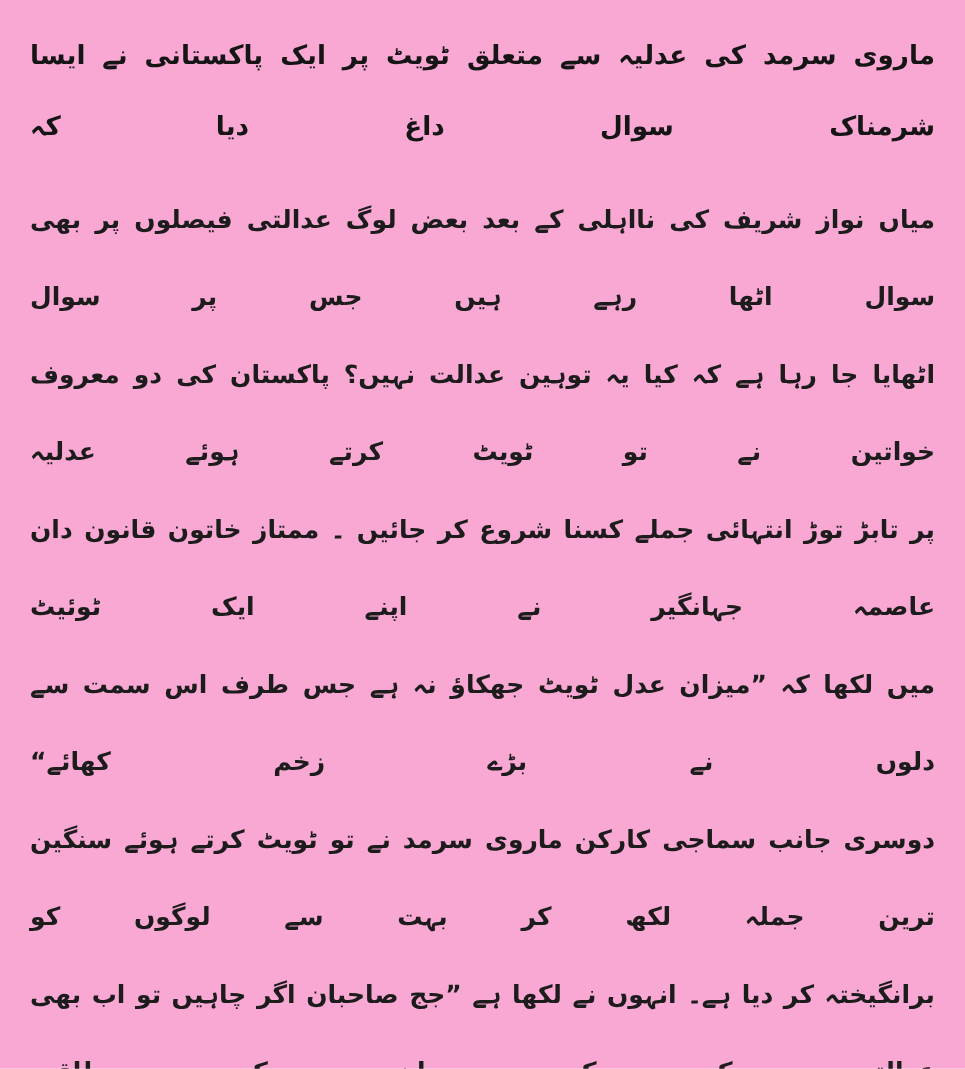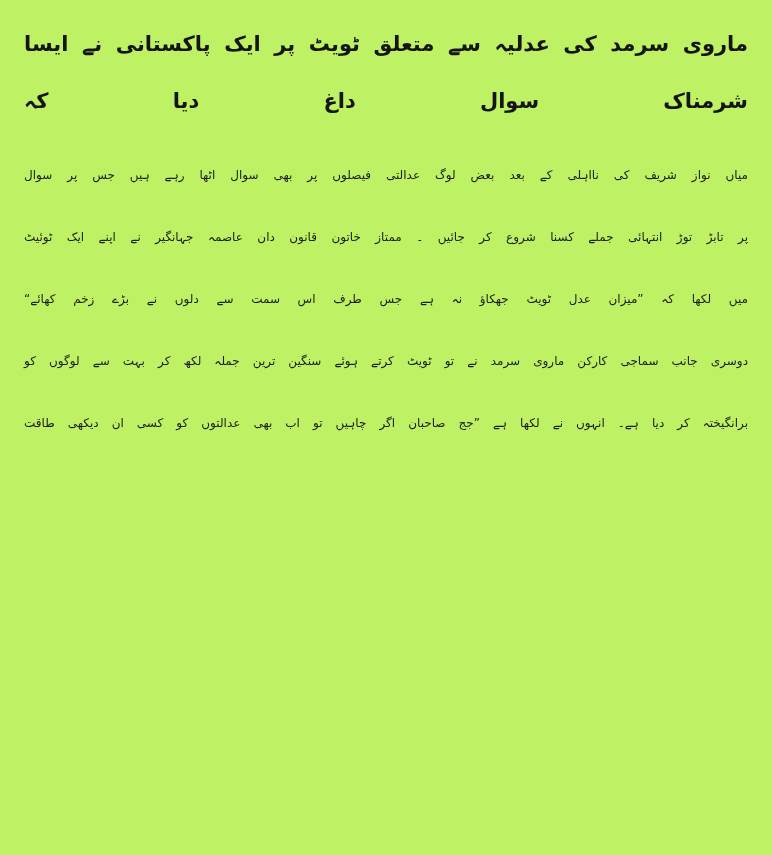--- a/index.html
+++ b/index.html
@@ -14,60 +14,61 @@
   }
   .page {
     box-sizing: border-box;
     width: 772px;
     height: 855px;
     padding: 16px 24px 0 24px;
     direction: rtl;
     unicode-bidi: embed;
     font-family: "DejaVu Sans", sans-serif;
     color: #1c1c1c;
-    background: #bef264;
+    background: #f9a8d4;
   }
   .headline {
     margin: 0 0 14px 0;
   }
   .headline-line {
     font-size: 21px;
     font-weight: bold;
     line-height: 57px;
     text-align: justify;
     text-align-last: justify;
     white-space: normal;
     color: #151515;
   }
   .headline-line.last {
     text-align-last: right;
   }
   .article-body {
     margin: 0;
   }
   .body-line {
-    font-size: 12px;
-    font-weight: normal;
+    font-size: 20px;
+    font-weight: bold;
     line-height: 62px;
     text-align: justify;
     text-align-last: justify;
     color: #1c1c1c;
   }
 </style>
 </head>
 <body>
 
 <div class="page">
 
   <div class="headline">
     <div class="headline-line">ماروی سرمد کی عدلیہ سے متعلق ٹویٹ پر ایک پاکستانی نے ایسا شرمناک سوال داغ دیا کہ</div>
   </div>
 
   <div class="article-body">
     <div class="body-line">میاں نواز شریف کی نااہلی کے بعد بعض لوگ عدالتی فیصلوں پر بھی سوال اٹھا رہے ہیں جس پر سوال</div>
+    <div class="body-line">اٹھایا جا رہا ہے کہ کیا یہ توہین عدالت نہیں؟ پاکستان کی دو معروف خواتین نے تو ٹویٹ کرتے ہوئے عدلیہ</div>
     <div class="body-line">پر تابڑ توڑ انتہائی جملے کسنا شروع کر جائیں ۔ ممتاز خاتون قانون دان عاصمہ جہانگیر نے اپنے ایک ٹوئیٹ</div>
     <div class="body-line">میں لکھا کہ ”میزان عدل ٹویٹ جھکاؤ نہ ہے جس طرف اس سمت سے دلوں نے بڑے زخم کھائے“</div>
     <div class="body-line">دوسری جانب سماجی کارکن ماروی سرمد نے تو ٹویٹ کرتے ہوئے سنگین ترین جملہ لکھ کر بہت سے لوگوں کو</div>
     <div class="body-line">برانگیختہ کر دیا ہے۔ انہوں نے لکھا ہے ”جج صاحبان اگر چاہیں تو اب بھی عدالتوں کو کسی ان دیکھی طاقت</div>
 
   </div>
 
 </div>
 
 </body></html>

